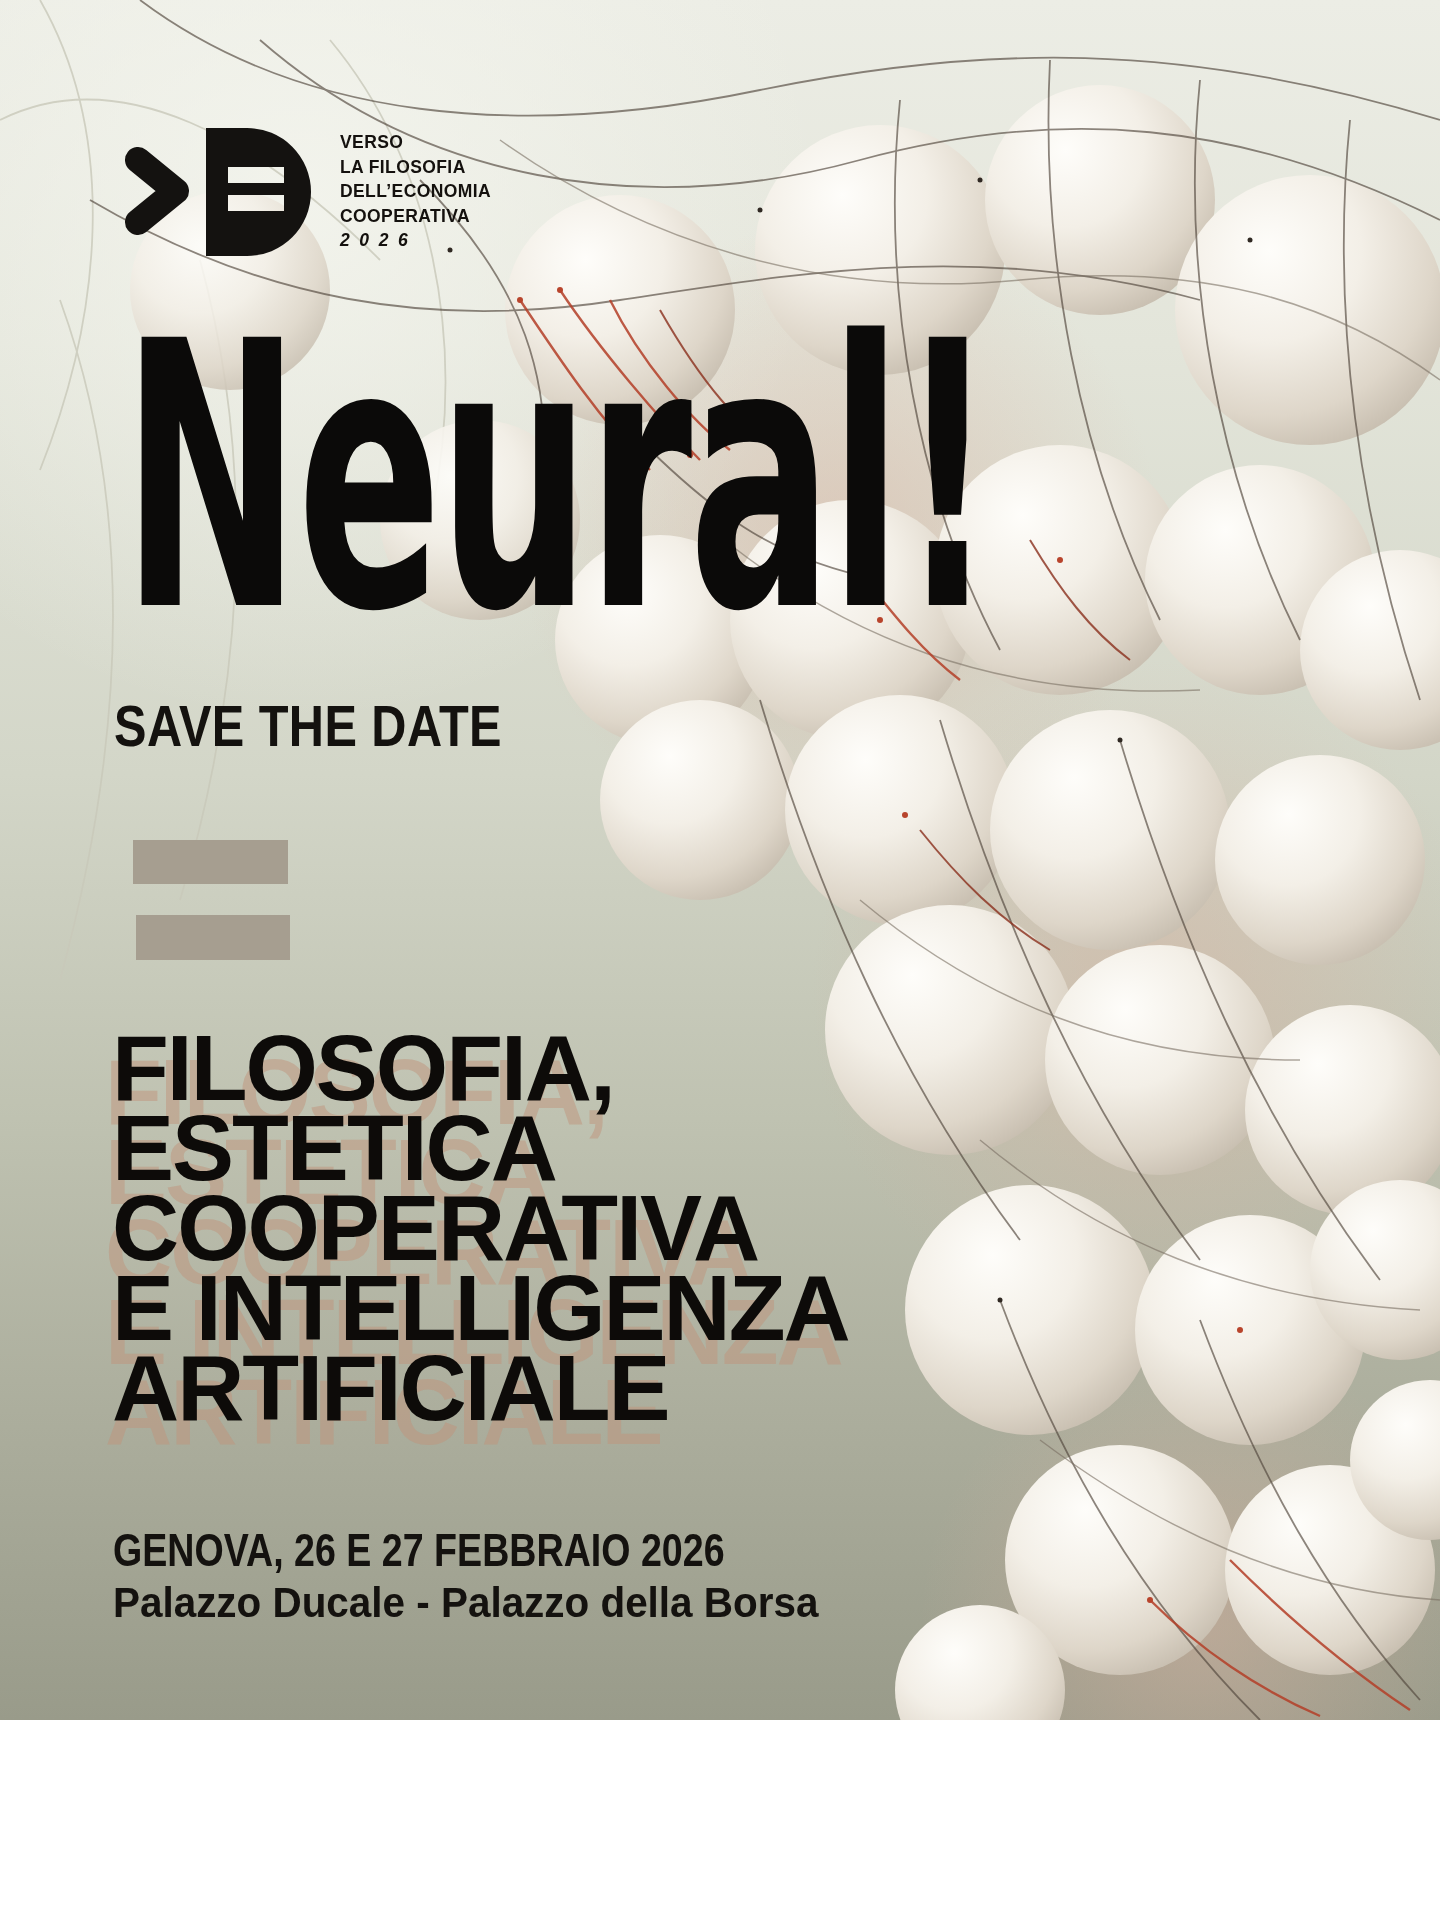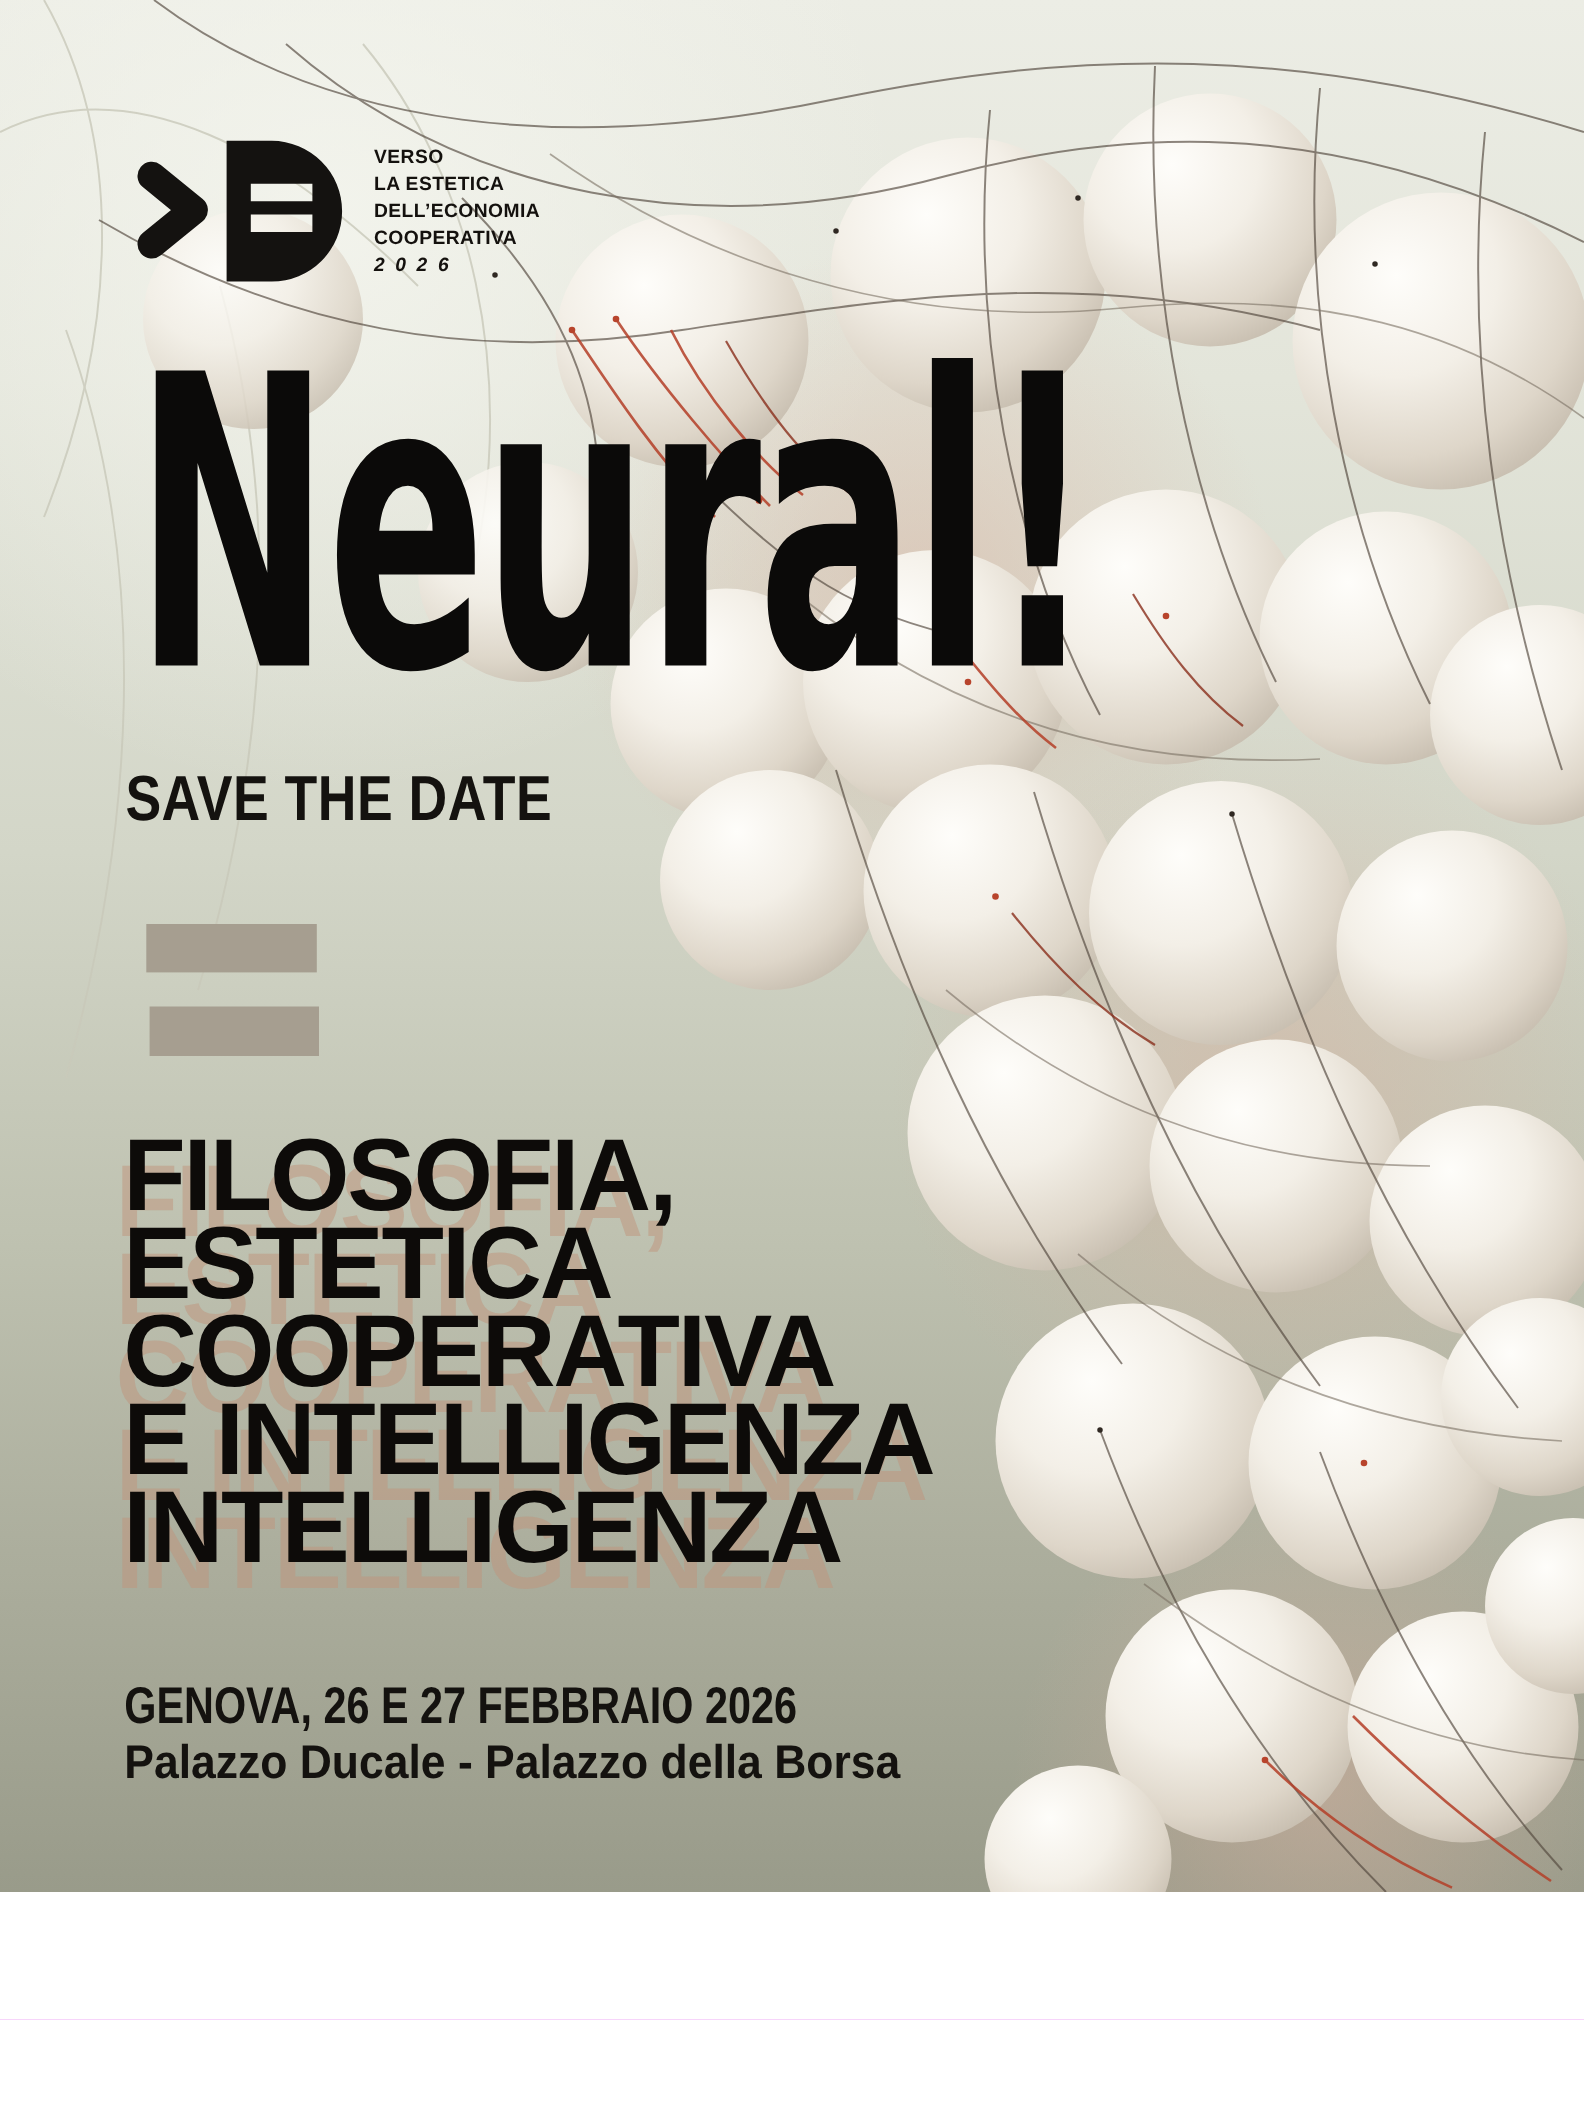--- a/index.html
+++ b/index.html
@@ -166,39 +166,39 @@
     </g>
   </svg>
 
   <svg class="badge-mark" viewBox="0 0 192 142">
     <path d="M14,36 L52,67 L14,98" fill="none" stroke="#141210" stroke-width="26" stroke-linecap="round" stroke-linejoin="round"></path>
     <path fill="#141210" fill-rule="evenodd" d="M82,4 h41 a64,64 0 0 1 0,128 h-41 z M104,43 h56 v16 h-56 z M104,71 h56 v16 h-56 z"></path>
   </svg>
 
   <div class="badge-text">
     <div>VERSO</div>
-    <div>LA ESTETICA</div>
+    <div>LA FILOSOFIA</div>
     <div>DELL’ECONOMIA</div>
     <div>COOPERATIVA</div>
     <div class="badge-year">2026</div>
   </div>
 
   <div class="neural">Neural!</div>
 
   <div class="save">SAVE THE DATE</div>
 
   <div class="eqbar b1"></div>
   <div class="eqbar b2"></div>
 
   <div class="headline">
     <div>FILOSOFIA,</div>
     <div>ESTETICA</div>
     <div>COOPERATIVA</div>
     <div>E INTELLIGENZA</div>
-    <div>INTELLIGENZA</div>
+    <div>ARTIFICIALE</div>
   </div>
 
   <div class="event1">GENOVA, 26 E 27 FEBBRAIO 2026</div>
   <div class="event2">Palazzo Ducale - Palazzo della Borsa</div>
 
   <div class="footer">
     
 
     
 

